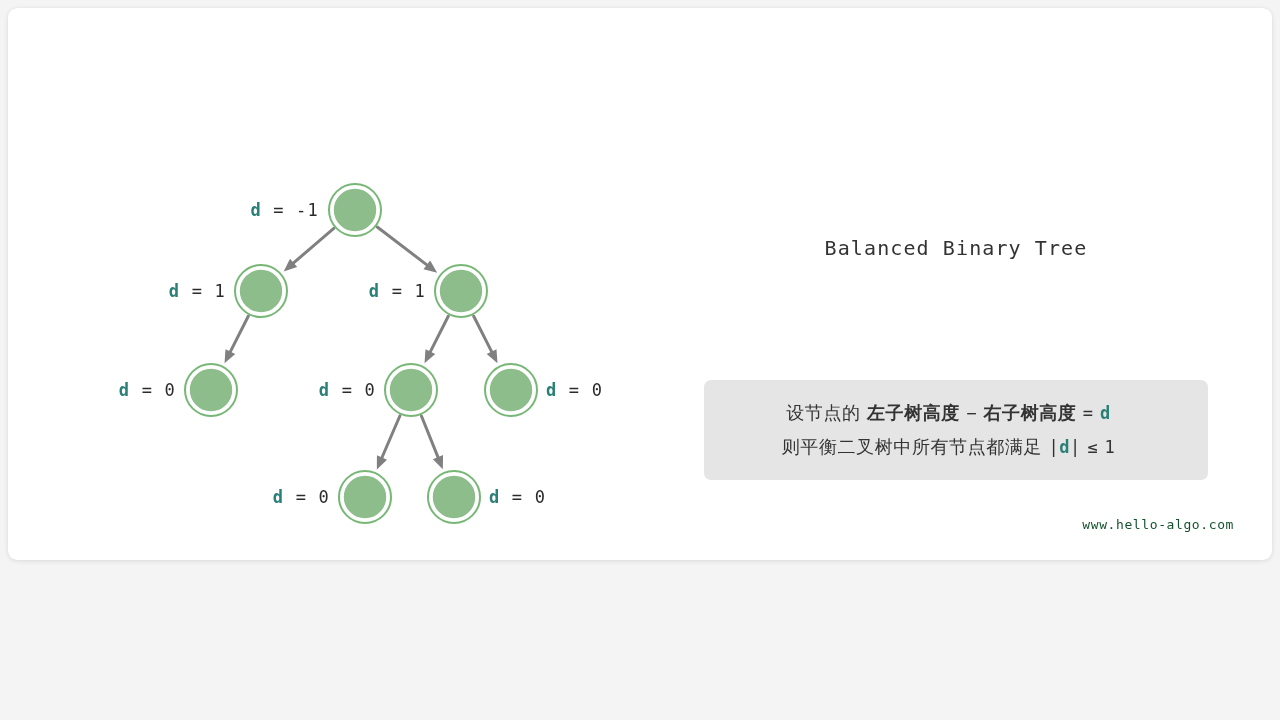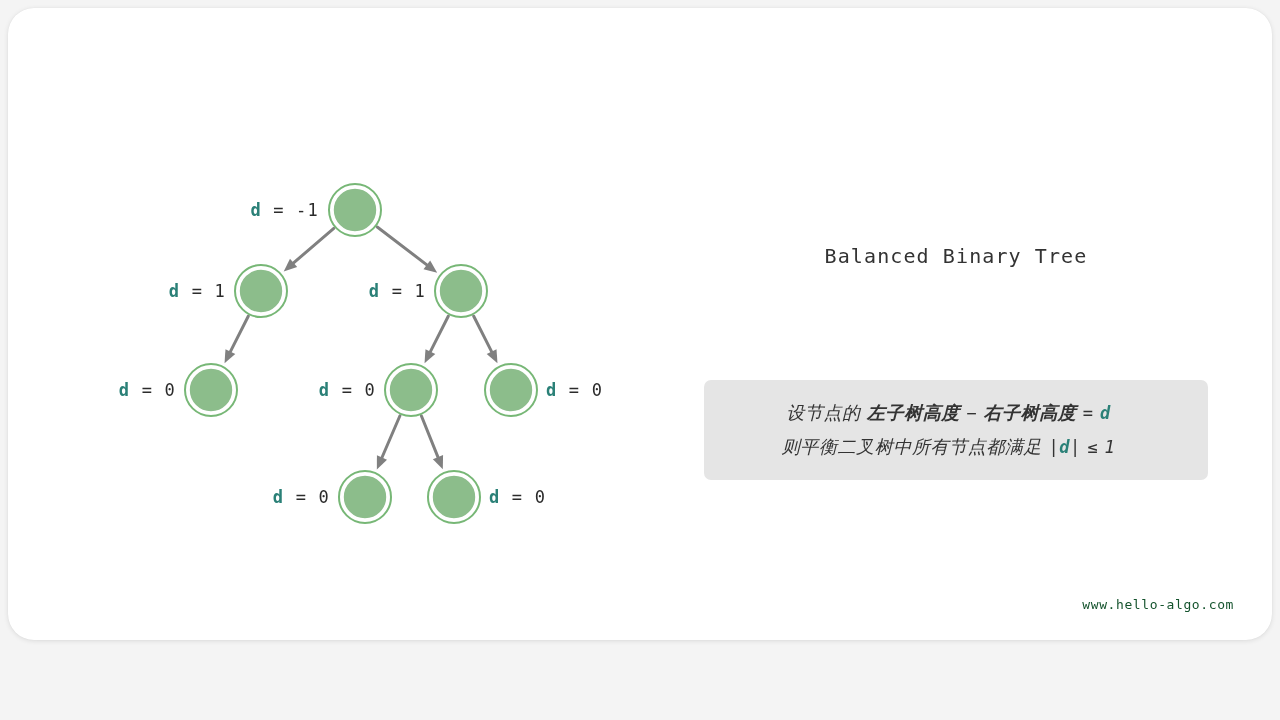--- a/index.html
+++ b/index.html
@@ -18,23 +18,23 @@
     position: relative;
     width: 1280px;
     height: 720px;
     background: #f4f4f4;
   }
   #card {
     position: absolute;
     left: 8px;
     top: 8px;
     width: 1264px;
-    height: 632px;
+    height: 552px;
     background: #ffffff;
-    border-radius: 26px;
+    border-radius: 9px;
     box-shadow: 0 1px 5px rgba(0,0,0,0.10), 0 0 1px rgba(0,0,0,0.08);
     overflow: hidden;
   }
   
   #tree-svg {
     position: absolute;
     left: 0;
     top: 0;
     width: 1280px;
     height: 720px;
@@ -83,39 +83,38 @@
   }
   #main-title {
     font-family: "DejaVu Sans", "Liberation Sans", sans-serif;
     font-size: 23px;
     font-weight: bold;
     color: #4e9a51;
     letter-spacing: 1px;
     line-height: 1.25;
   }
   #sub-title {
-    margin-top: 8px;
+    margin-top: 0;
     font-family: "DejaVu Sans Mono", "Liberation Mono", monospace;
     font-size: 20px;
     color: #333333;
     letter-spacing: 1.1px;
     line-height: 1.25;
     text-align: center;
   }
   #info-box {
     position: absolute;
     left: 696px;
     top: 372px;
     width: 504px;
     height: 100px;
     background: #e5e5e5;
     border-radius: 7px;
     box-sizing: border-box;
     padding: 16px 15px 0 0;
-    font-style: italic;
   }
   .info-line {
     font-family: "DejaVu Sans", "Liberation Sans", sans-serif;
     font-size: 18px;
     color: #333333;
     text-align: center;
     line-height: 34px;
     white-space: nowrap;
     letter-spacing: 0.6px;
   }

